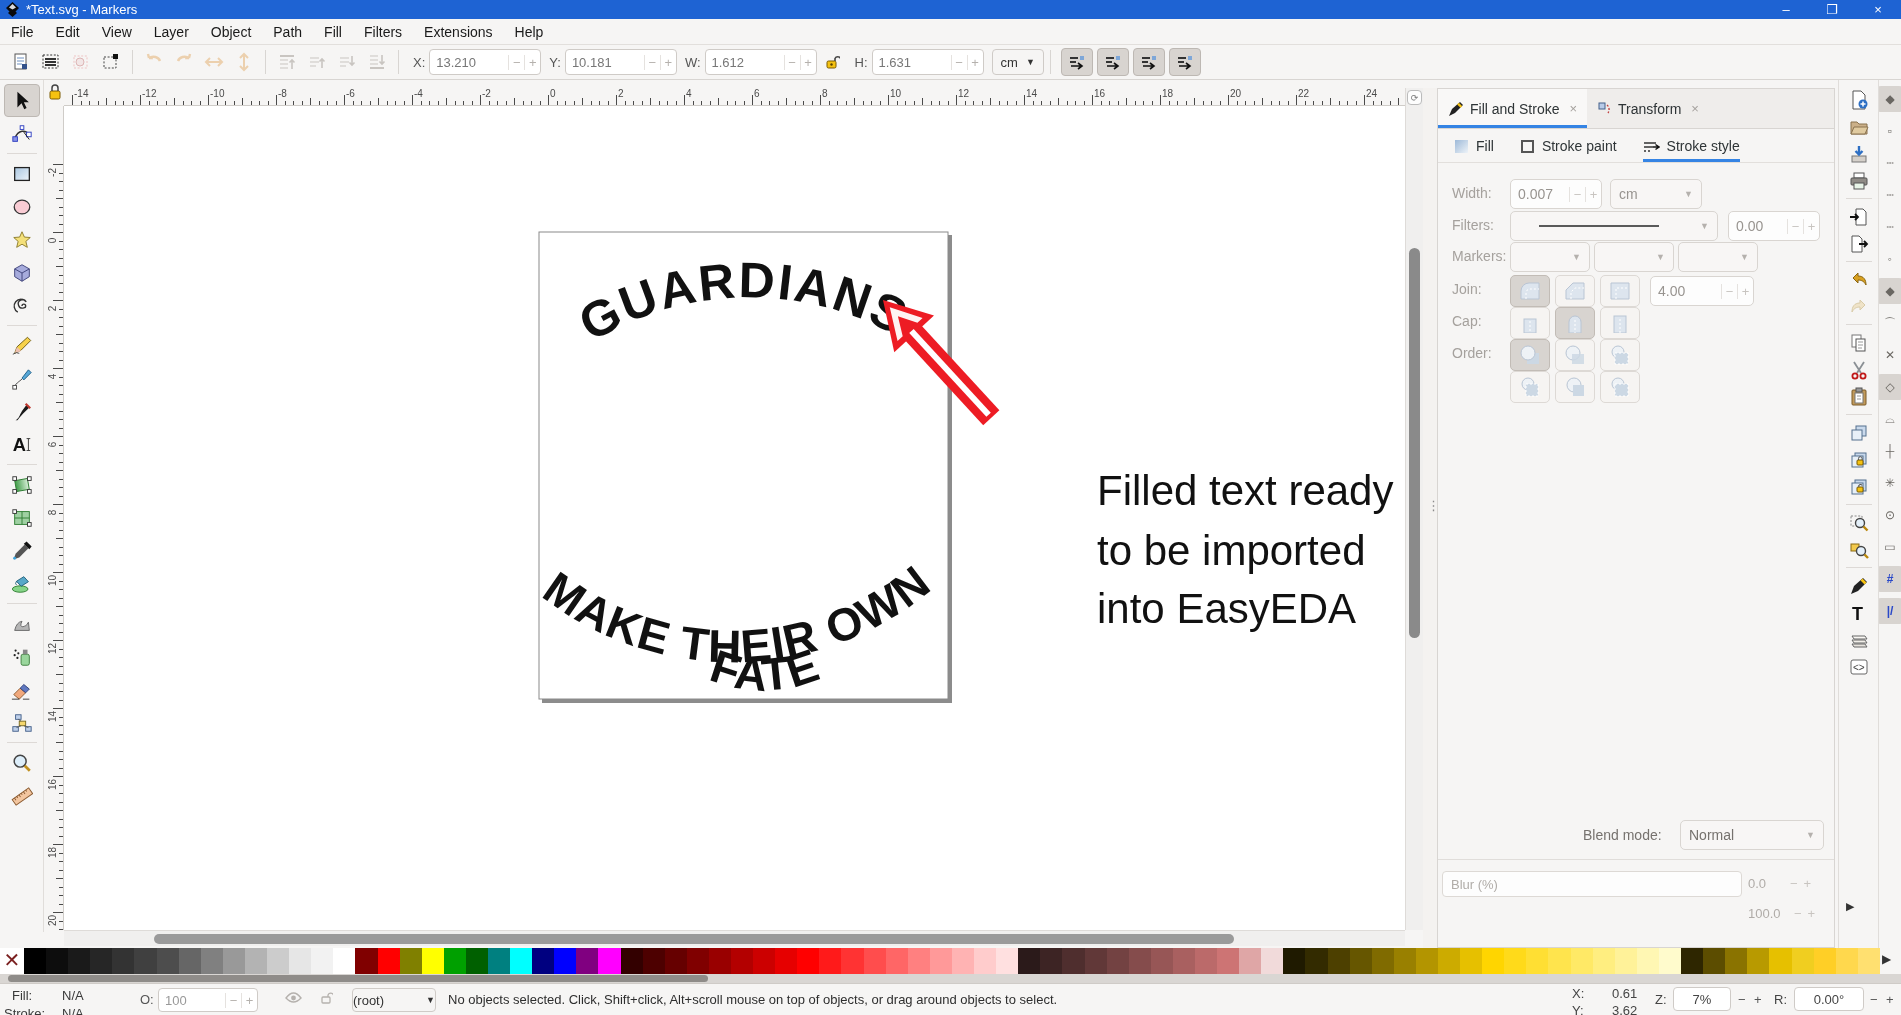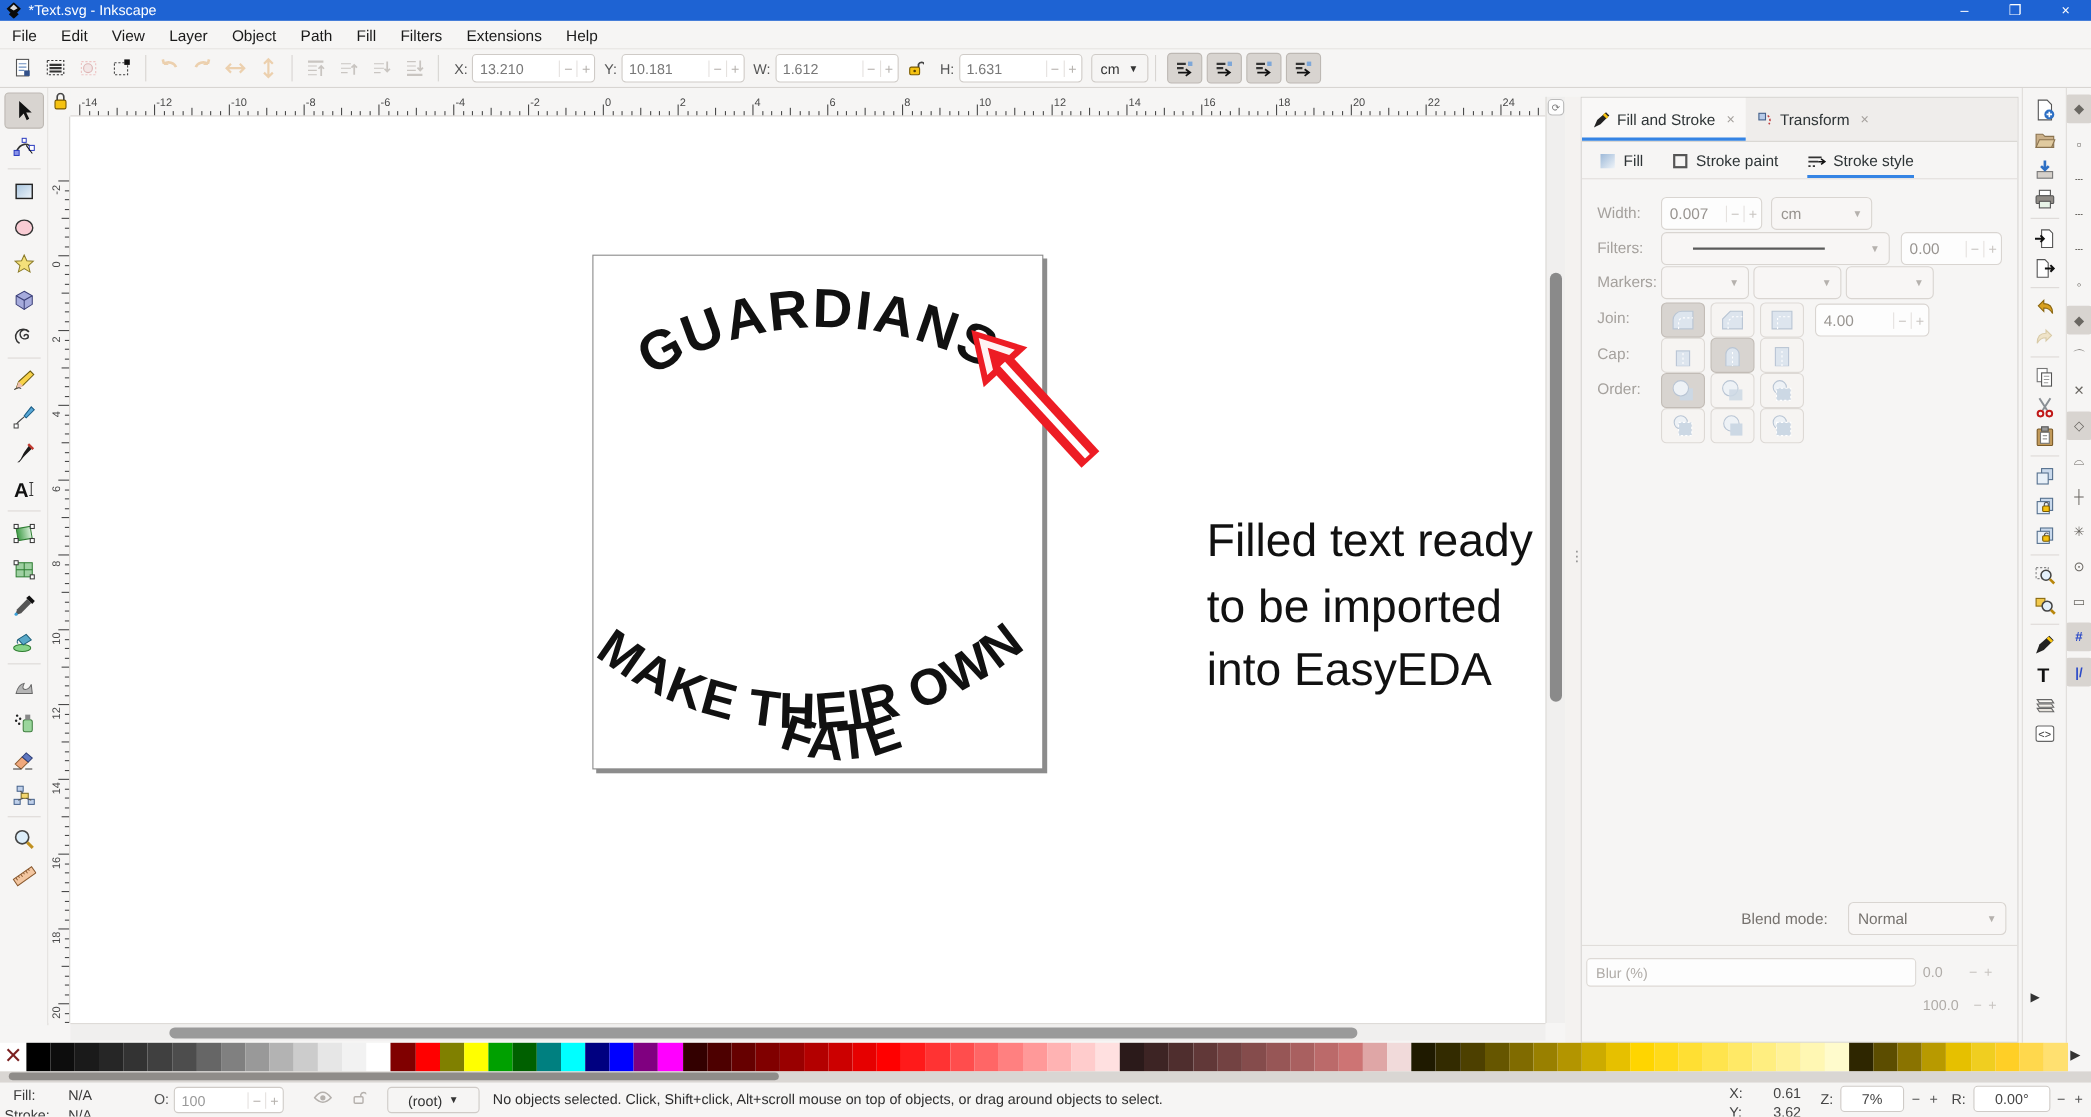--- a/index.html
+++ b/index.html
@@ -133,21 +133,21 @@
 
 <div id="app">
 
   <div id="titlebar" class="abs">
     <span class="logo">
       <svg width="15" height="15" viewBox="0 0 15 15">
           <path d="M7.5 0 L14 6 L10.5 9.5 L12 11 L7.5 15 L3 11 L4.5 9.5 L1 6 Z" fill="#0a0a0a"></path>
           <path d="M7.5 2 L11 5.5 L7.5 7.5 L4 5.5 Z" fill="#fff" opacity="0.85"></path>
         </svg>
     </span>
-    <span>*Text.svg - Inkscape</span>
+    <span>*Text.svg - Markers</span>
     <div id="winbtns">
       <span class="winbtn">–</span>
       <span class="winbtn">❐</span>
       <span class="winbtn">×</span>
     </div>
   </div>
 
   <div id="menubar" class="abs">
       <div class="menu-item">File</div>
       <div class="menu-item">Edit</div>
@@ -1290,21 +1290,21 @@
           <path d="M1 7 Q8.5 -3 16 7 Q8.5 15 1 7 Z" fill="none" stroke="#b5b1ad" stroke-width="1.4"></path>
           <circle cx="8.5" cy="7" r="2.4" fill="#b5b1ad"></circle>
         </svg>
     </span>
     <span class="sicon" style="left:320px">
       <svg width="13" height="14" viewBox="0 0 13 14">
           <rect x="2" y="6" width="8" height="6" rx="1" fill="none" stroke="#b5b1ad" stroke-width="1.3"></rect>
           <path d="M8 6 V4 A3 3 0 0 1 13.5 4" fill="none" stroke="#b5b1ad" stroke-width="1.3"></path>
         </svg>
     </span>
-    <div class="sentry" style="left:352px; top:4px; width:84px; background:#f6f5f4; justify-content:center">
+    <div class="sentry" style="left:352px; top:4px; width:84px; background:#f6f5f4; justify-content:space-between">
       <span style="color:#333">(root)</span>
       <span style="font-size:9px; color:#333; margin-left:6px">▼</span>
     </div>
     <span class="srow" style="left:448px; top:8px; color:#2e2e2e">No objects selected. Click, Shift+click, Alt+scroll mouse on top of objects, or drag around objects to select.</span>
 
     <span class="srow" style="left:1572px; top:2px; color:#444"><span>X:</span></span>
     <span class="srow" style="left:1612px; top:2px; color:#444">0.61</span>
     <span class="srow" style="left:1572px; top:19px; color:#444"><span>Y:</span></span>
     <span class="srow" style="left:1612px; top:19px; color:#444">3.62</span>
 

